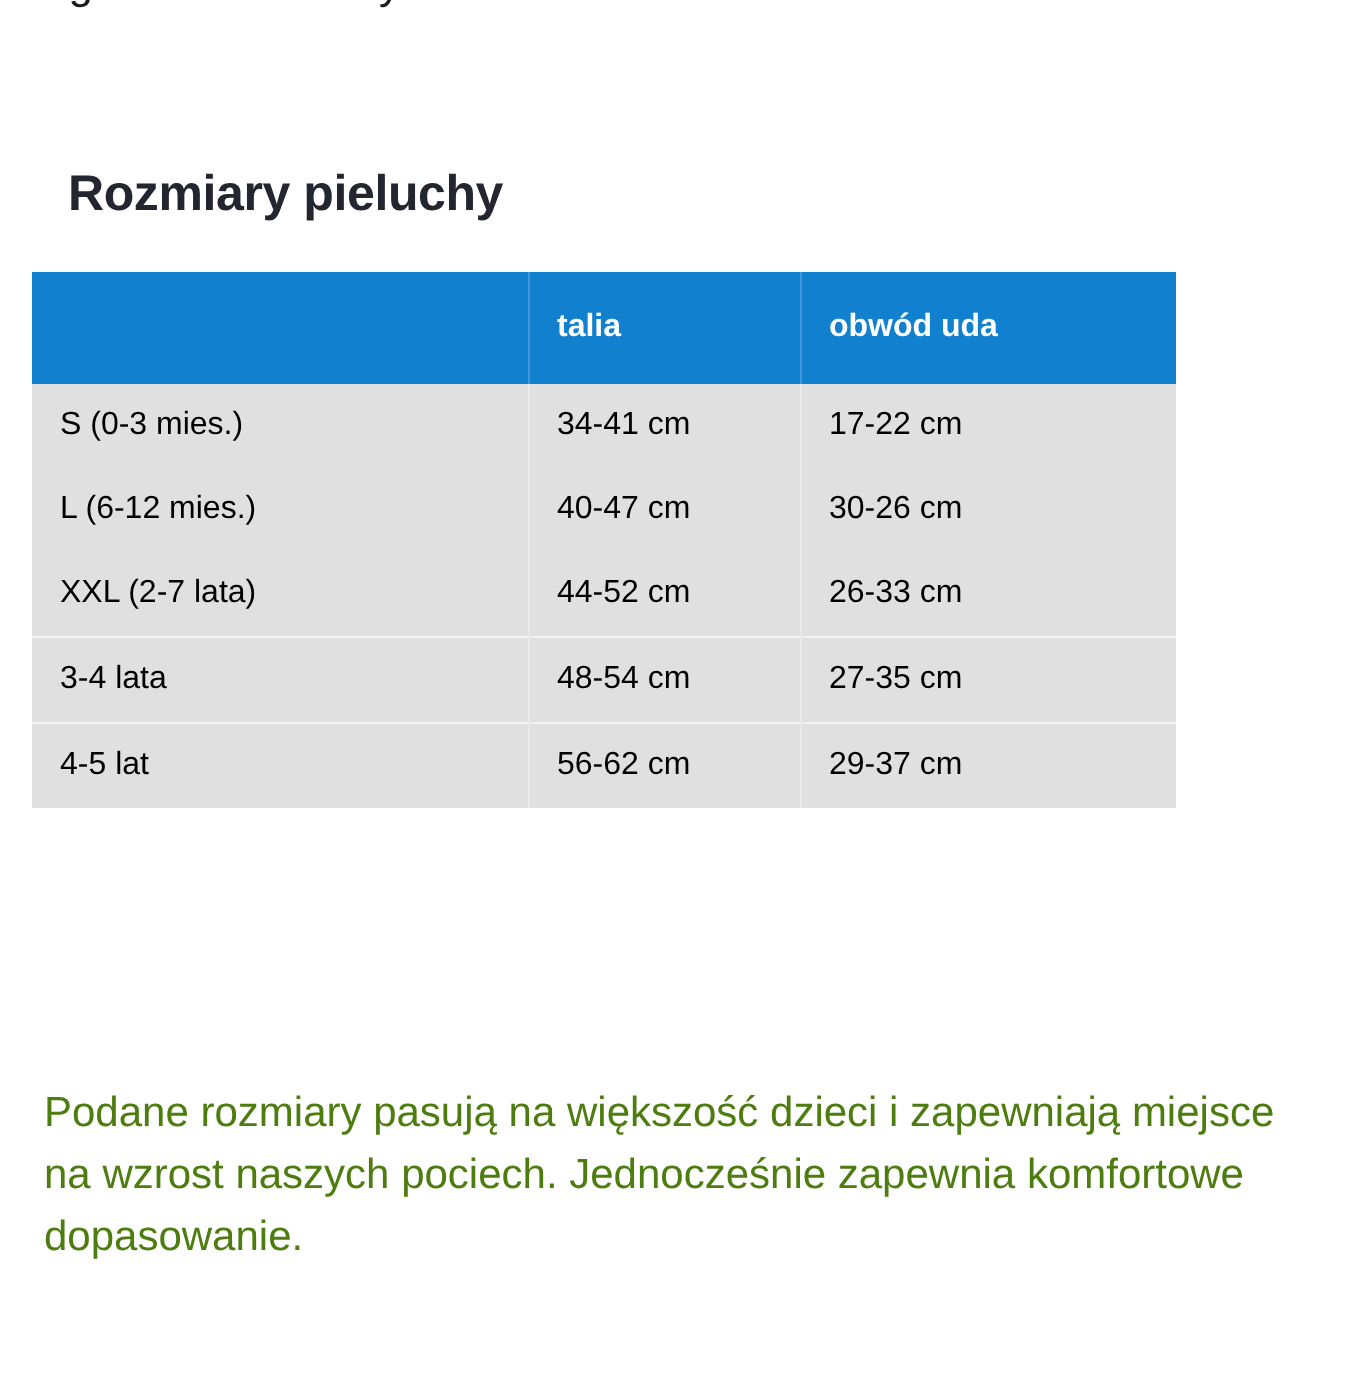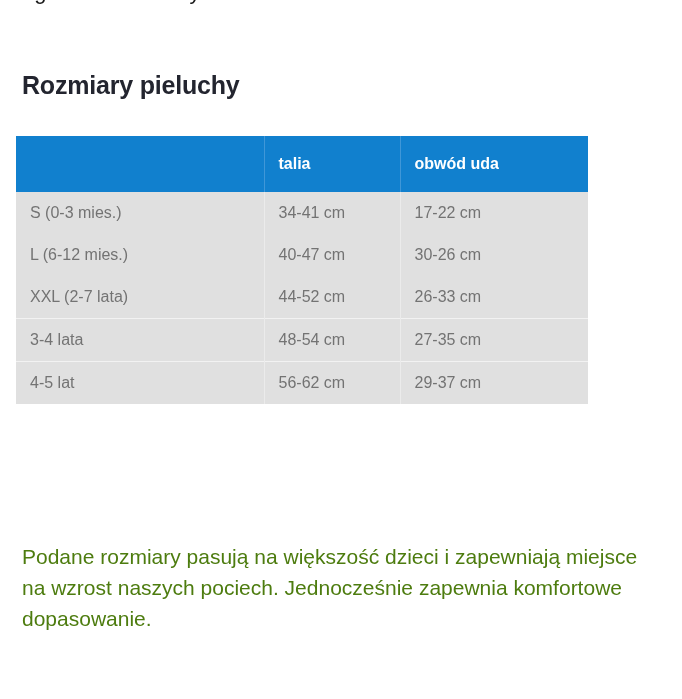--- a/index.html
+++ b/index.html
@@ -31,21 +31,21 @@
     line-height: 31px;
     color: #1a1a1a;
     white-space: nowrap;
   }
 
   
   .section-title {
     position: absolute;
     left: 22px;
     top: 70px;
-    margin: 0;
+    margin: 12px;
     font-size: 25px;
     line-height: 30px;
     font-weight: bold;
     color: #23252f;
     letter-spacing: -0.2px;
   }
 
   
   .size-table-wrap {
     position: absolute;
@@ -75,21 +75,21 @@
     border-right: 1px solid #3f97d8;
   }
   table.size-table thead th:last-child { border-right: none; }
   table.size-table thead th.blank { padding-left: 14px; }
 
   table.size-table tbody td {
     height: 42px;
     padding: 0 0 0 14px;
     vertical-align: middle;
     font-size: 16px;
-    color: #737373;
+    color: #000000;
     border-right: 1px solid rgba(255,255,255,0.0);
     white-space: nowrap;
   }
   table.size-table tbody tr.shaded td { background: #e0e0e0; }
   table.size-table tbody tr.plain td  { background: #ffffff; }
   table.size-table tbody tr.shaded td { border-right: 1px solid #ebebeb; }
   table.size-table tbody tr.shaded td:last-child { border-right: none; }
   table.size-table tbody tr.sep-top td { border-top: 1px solid #f2f2f2; }
 
   

